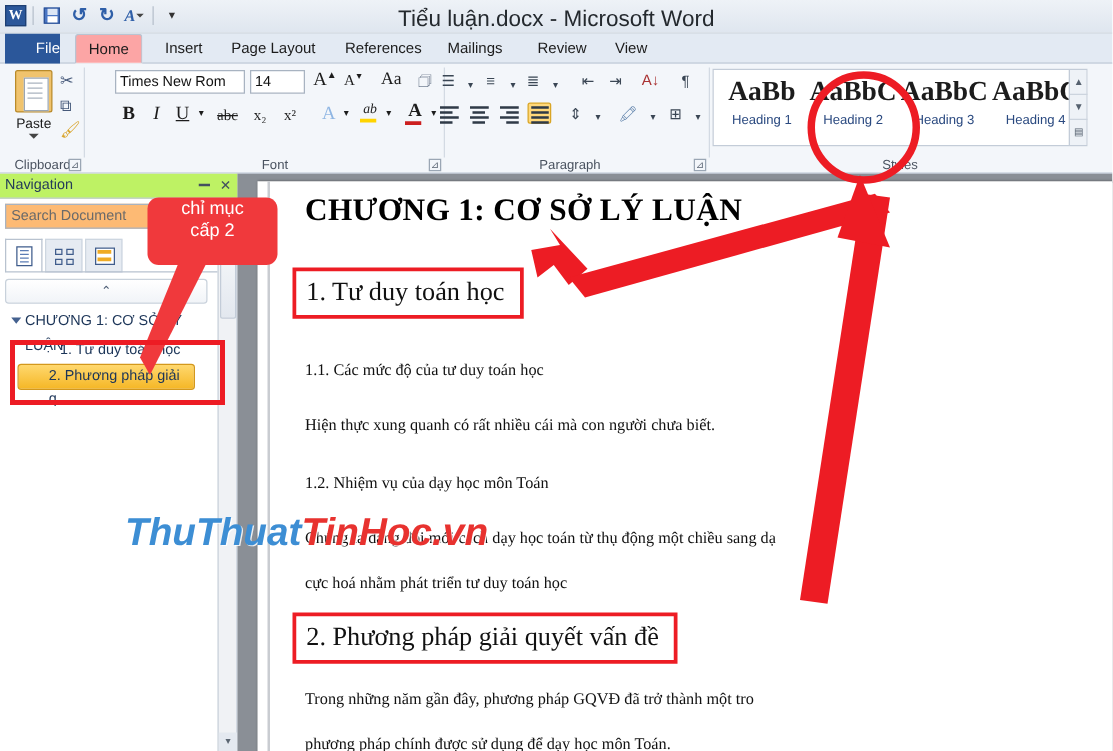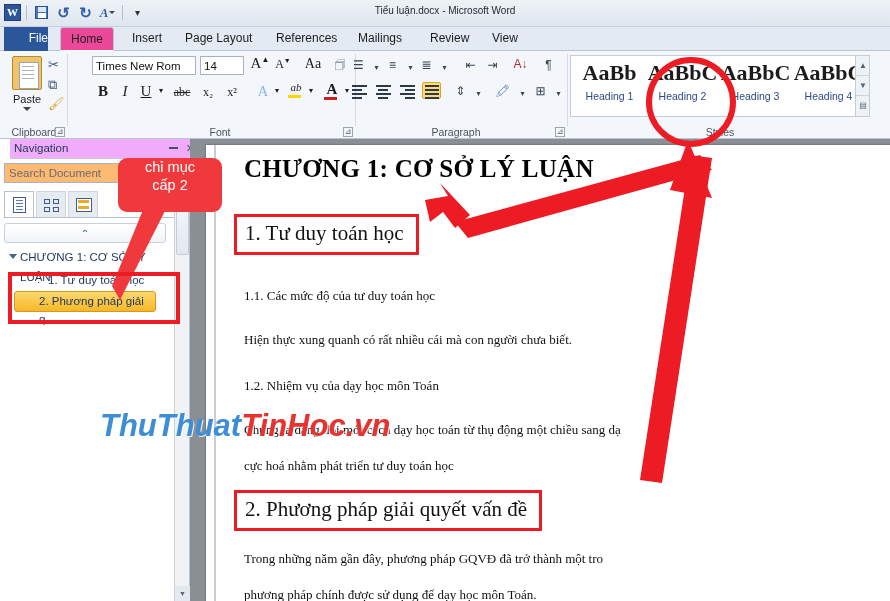--- a/index.html
+++ b/index.html
@@ -40,35 +40,35 @@
   }
   .tri-sm {
     width: 0; height: 0; border-left: 3px solid transparent; border-right: 3px solid transparent;
     border-top: 3px solid #444; display: inline-block; margin-left: 1px; vertical-align: 3px;
   }
   .ab-ico { font-size: 13px; color: #2f5fa8; font-style: italic; line-height: 19px; text-align: center;
             font-family: "Liberation Serif", serif; font-weight: bold; }
   .qat-more { font-size: 10px; color: #333; line-height: 19px; }
   .wintitle {
     position: absolute; left: 0; top: 5px; width: 890px; text-align: center;
-    font-size: 10px; color: #24292e;
+    font-size: 18px; color: #24292e;
   }
 
   
   .tabsrow {
     position: absolute; left: 0; top: 27px; width: 890px; height: 24px;
     background: #e3eaf3; border-bottom: 1px solid #b9c4d2;
   }
   .tab {
     position: absolute; top: 0; height: 24px; line-height: 23px;
     font-size: 12px; color: #1c1c1c; padding: 0 10px; cursor: default;
   }
   .tab.file { background: #2b579a; color: #fff; left: 4px; width: 44px; text-align: right; padding: 0; }
   .tab.active {
-    background: #ec4899; border: 1px solid #b9c4d2; border-bottom: 1px solid #fff;
+    background: #fca5a5; border: 1px solid #b9c4d2; border-bottom: 1px solid #fff;
     border-radius: 3px 3px 0 0;
   }
 
   
   .ribbon {
     position: absolute; left: 0; top: 51px; width: 890px; height: 88px;
     background: #f3f6fa; border-bottom: 1px solid #b9c4d2;
   }
   .grp { position: absolute; top: 0; height: 88px; }
   .grp .glabel {
@@ -152,22 +152,22 @@
     position: absolute; left: 0; width: 14px; height: 20px; border-bottom: 1px solid #ccd4de;
     font-size: 8px; color: #55616f; text-align: center; line-height: 20px;
   }
 
   
   .navpane {
     position: absolute; left: 0; top: 139px; width: 190px; height: 462px;
     background: #fff; border-right: 1px solid #b9c4d2;
   }
   .navhdr {
-    position: absolute; left: 10px; top: 0; width: 190px; height: 20px;
-    background: #f0abfc; border-bottom: 1px solid #c2cbd7;
+    position: absolute; left: 0; top: 0; width: 190px; height: 20px;
+    background: #bef264; border-bottom: 1px solid #c2cbd7;
   }
   .navhdr .t { position: absolute; left: 4px; top: 3px; font-size: 11.5px; color: #243b59; }
   .navhdr .dd2 { position: absolute; right: 22px; top: 8px; width: 9px; height: 2px; background: #44505f; }
   .navhdr .xx { position: absolute; right: 5px; top: 3px; font-size: 11px; color: #44505f; }
   .searchbox {
     position: absolute; left: 4px; top: 24px; width: 176px; height: 20px;
     border: 1px solid #a8b3c1; background: #fdba74;
     font-size: 11.5px; color: #6a6a6a; line-height: 19px; padding-left: 4px;
   }
   .navtabs { position: absolute; left: 4px; top: 52px; width: 182px; height: 28px; }

